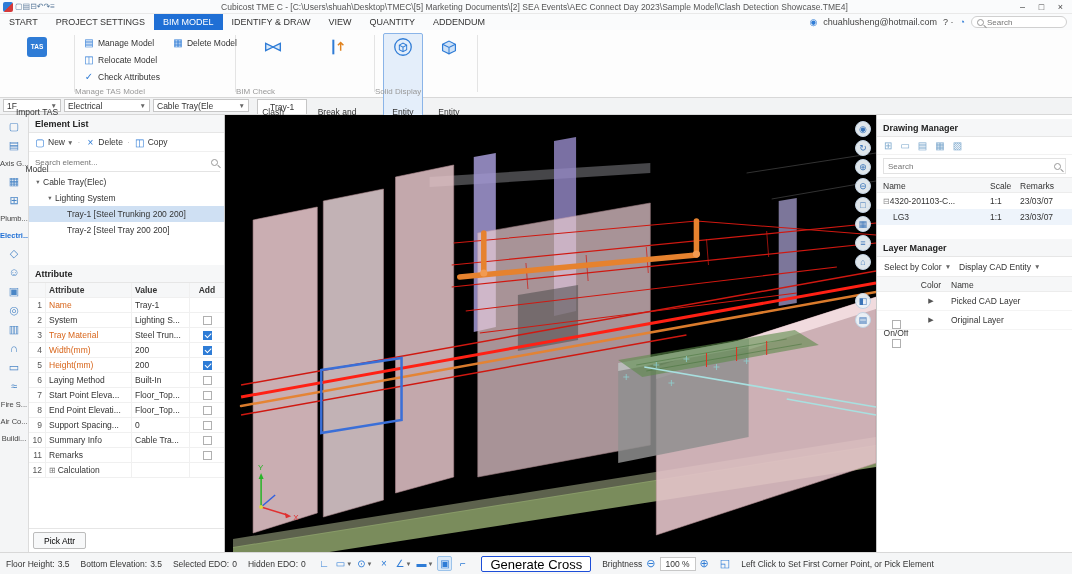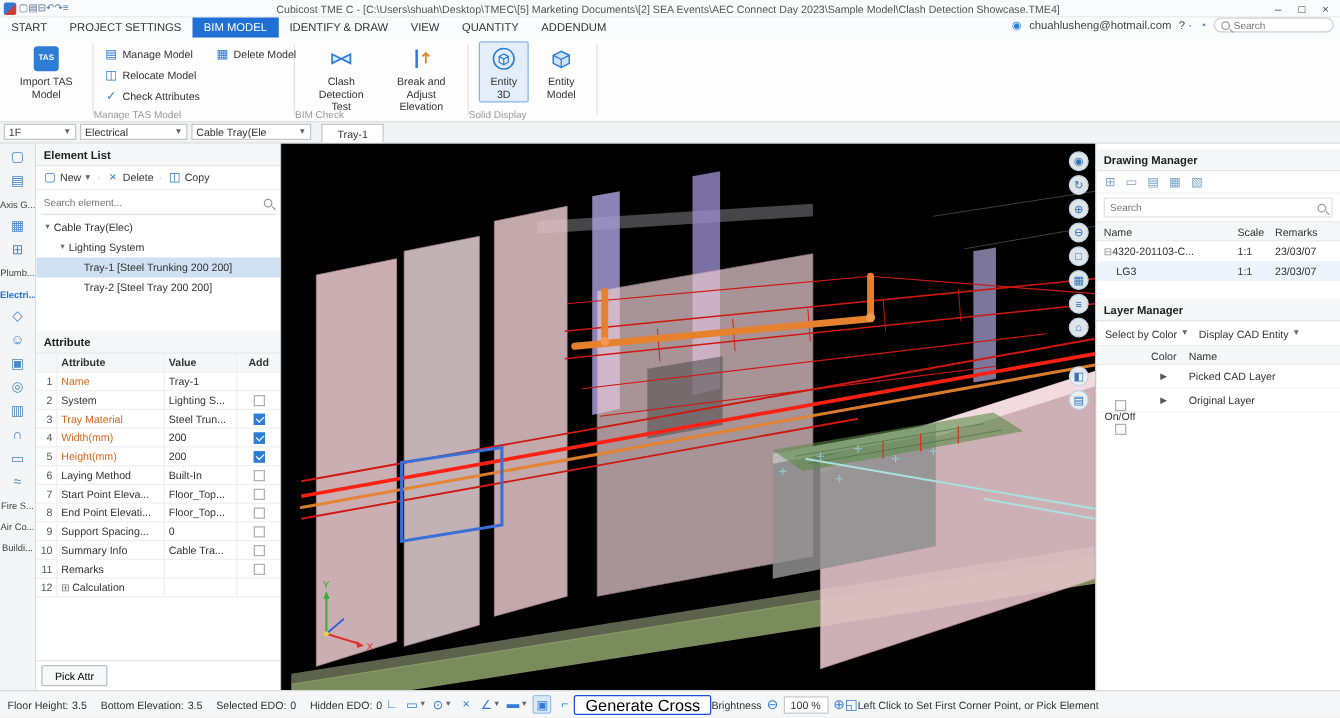--- a/index.html
+++ b/index.html
@@ -7,37 +7,37 @@
   body { font-family:"Liberation Sans", sans-serif; font-size:9px; color:#333; background:#f0f0f0; position:relative; }
 
   
   .titlebar { height:14px; display:flex; align-items:center; background:#fafbfc; border-bottom:1px solid #e9e9e9; padding:0 3px; gap:2px; }
   .app-logo { width:10px; height:10px; border-radius:2px; background:linear-gradient(135deg,#2f7cd6 55%,#d43a3a 55%); flex:none; }
   .qat-ic { width:13px; height:12px; font-size:8px; line-height:12px; text-align:center; color:#5a7a9a; }
   .title-text { flex:1; text-align:center; font-size:8.5px; color:#555; white-space:nowrap; overflow:hidden; text-overflow:ellipsis; }
   .win-ic { width:17px; text-align:center; font-size:9px; color:#444; }
 
   
-  .tabbar { height:16px; display:flex; align-items:flex-start; background:#fafbfc; }
+  .tabbar { height:16px; display:flex; align-items:center; background:#fafbfc; }
   #ribbon-tabs { display:flex; }
   .rtab { padding:0 9px; font-size:9px; line-height:16px; color:#333; white-space:nowrap; }
   .rtab.active { background:#1f6fd5; color:#fff; }
   .tabbar-right { margin-left:auto; display:flex; align-items:center; gap:6px; padding-right:5px; color:#444; }
   .acct-ic { color:#2f7cd6; font-size:9px; }
   .g-search { width:96px; height:12px; border:1px solid #d0d0d0; border-radius:7px; display:flex; align-items:center; padding:0 5px; background:#fff; gap:3px; }
   .g-search input { border:none; outline:none; flex:1; font-size:8px; width:64px; color:#666; background:transparent; }
   .mag { width:7px; height:7px; border:1.2px solid #999; border-radius:50%; position:relative; flex:none; }
   .mag::after { content:""; position:absolute; width:4px; height:1.2px; background:#999; transform:rotate(45deg); left:5px; top:6px; }
 
   
   .ribbon { height:68px; display:flex; background:#fdfdfd; border-bottom:1px solid #d8d8d8; }
   .rgroup { position:relative; padding:3px 8px 13px; display:flex; gap:6px; align-items:flex-start; }
   .group-label { position:absolute; left:0; right:0; bottom:1px; text-align:left; font-size:8px; color:#999; }
   .vsep { width:1px; background:#e4e4e4; margin:5px 0; }
-  .big-btn { width:58px; display:flex; flex-direction:column; align-items:center; font-size:8.5px; color:#333; text-align:center; line-height:1.2; padding:1px 0; border:1px solid transparent; border-radius:2px; cursor:default; }
+  .big-btn { width:58px; display:flex; flex-direction:column; align-items:center; font-size:8.5px; color:#333; text-align:center; line-height:1.2; padding:1px 0; border:1px solid transparent; border-radius:2px; cursor:default;gap:47px; }
   .big-btn.active { background:#e4eefa; border-color:#8ab4e8; }
   .bicon { width:22px; height:22px; margin:1px 0 2px; }
   .tas-ic { width:20px; height:20px; border-radius:3px; background:#2f7cd6; color:#fff; font-size:6.5px; font-weight:bold; display:flex; align-items:center; justify-content:center; margin:2px 0 3px; }
   .mgrid { display:grid; grid-auto-flow:column; grid-template-rows:repeat(3,17px); column-gap:12px; align-content:start; padding-top:1px; }
   .small-btn { display:flex; align-items:center; gap:3px; font-size:8.5px; color:#333; height:17px; white-space:nowrap; }
   .sb-ic { color:#2f7cd6; font-size:10px; width:12px; text-align:center; }
 
   
   .ctxbar { height:17px; background:#f2f3f4; border-bottom:1px solid #d8d8d8; display:flex; align-items:flex-end; padding-left:3px; gap:3px; }
   .combo { height:13px; margin-bottom:2px; background:#fff; border:1px solid #c6c6c6; font-size:8.5px; display:flex; align-items:center; padding:0 3px; gap:19px; color:#333; }
@@ -102,21 +102,21 @@
   .dm-spacer { height:14px; flex:none; }
   .lm-filters { height:19px; display:flex; align-items:center; gap:8px; padding:0 7px; color:#333; flex:none; }
   .lm-filter { display:flex; gap:3px; align-items:center; white-space:nowrap; }
   .lm-c1 { width:38px; text-align:center; flex:none;margin-top:48px; }
   .lm-c2 { width:32px; text-align:center; flex:none; }
   .lm-c3 { flex:1; padding-left:4px; overflow:hidden; white-space:nowrap; }
   .lm-row { display:flex; height:19px; align-items:center; border-bottom:1px solid #f4f4f4; }
   .lm-row .tri { color:#555; font-size:7px; }
 
   
-  .statusbar { height:22px; display:flex; align-items:center; background:#f5f6f7; border-top:1px solid #d8d8d8; padding:0 6px; font-size:8.5px; color:#333; white-space:nowrap; }
+  .statusbar { height:22px; display:flex; align-items:center; background:#f5f6f7; border-top:1px solid #d8d8d8; padding:0 6px; gap:11px; font-size:8.5px; color:#333; white-space:nowrap; }
   .sb-item { display:flex; gap:3px; }
   .sb-tools { display:flex; gap:3px; align-items:center; }
   .sb-t { height:15px; min-width:15px; display:flex; align-items:center; justify-content:center; color:#2f7cd6; font-size:10px; padding:0 1px; border-radius:2px; }
   .sb-t.on { background:#dceaf8; border:1px solid #9cc3ea; }
   .sb-t .tcaret { font-size:6px; color:#666; margin-left:1px; }
   .gen-btn { height:16px; border:1px solid #1d4ed8; background:#fff; padding:0 8px; font-size:13px; border-radius:2px; font-family:inherit; }
   .bright { display:flex; align-items:center; gap:4px;justify-content:flex-end; }
   .b-btn { color:#2f7cd6; font-size:11px; }
   .b-val { width:36px; height:14px; border:1px solid #c8c8c8; background:#fff; text-align:center; line-height:13px; font-size:8.5px; }
   .sb-msg { overflow:hidden; }

